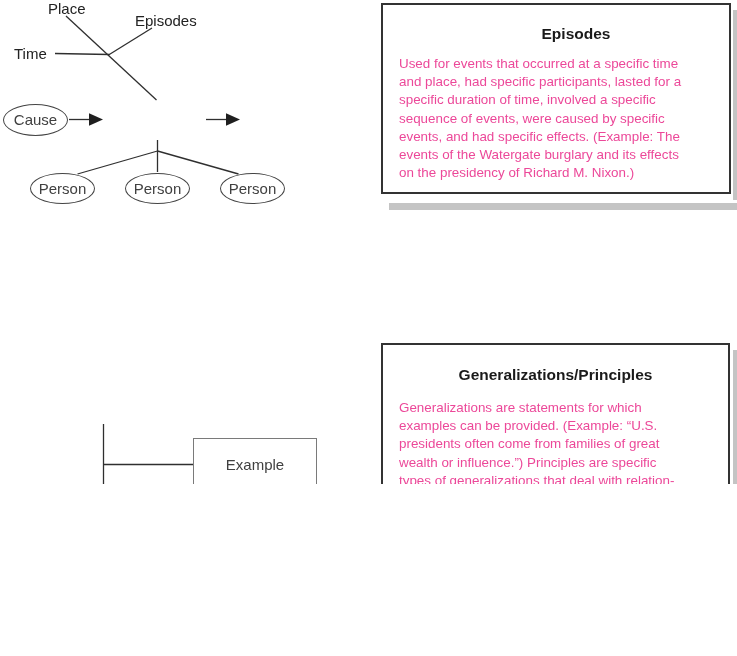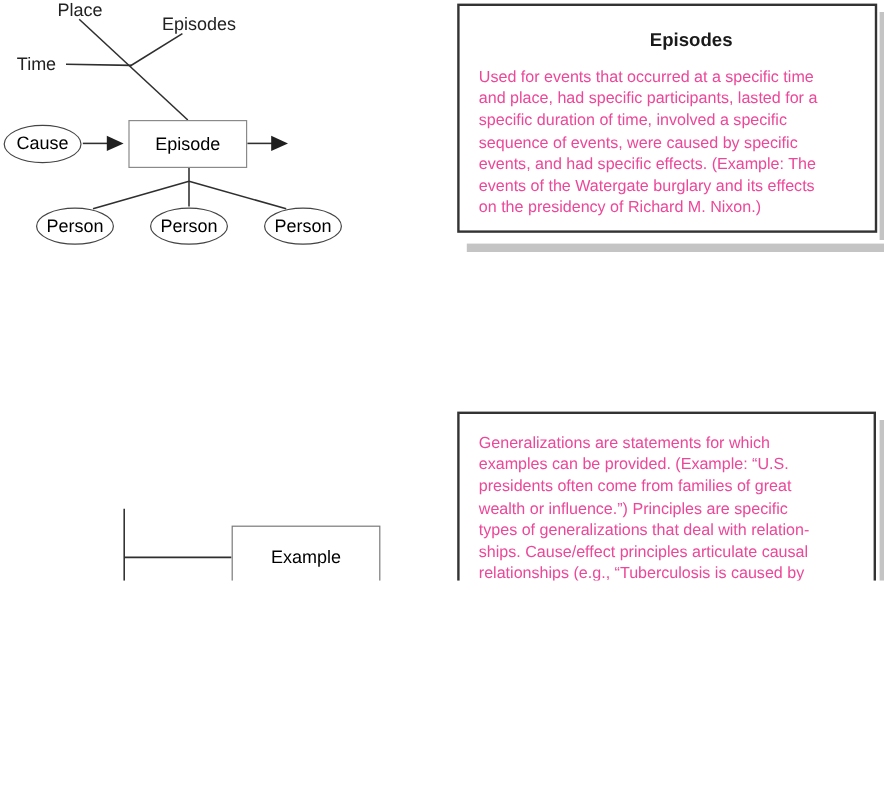--- a/index.html
+++ b/index.html
@@ -22,21 +22,21 @@
     white-space: nowrap;
   }
 
   .node {
     position: absolute;
     background: #ffffff;
     display: flex;
     align-items: center;
     justify-content: center;
     font-size: 15px;
-    color: #000000;
+    color: #404040;
     box-sizing: border-box;
     white-space: nowrap;
   }
   .rect-node   { border: 1.4px solid #8a8a8a; }
   .tree-root   { border: 1.4px solid #4a4a4a; }
   .tree-leaf   { border: 1.4px solid #7a7a7a; }
   .ellipse-node{ border: 1.4px solid #444444; border-radius: 50%; }
 
   .shadow-bar { position: absolute; background: #c4c4c4; }
 
@@ -96,23 +96,20 @@
     </g>
   </svg>
 
   <div class="dlabel" style="left:48px; top:1px;">Place</div>
   <div class="dlabel" style="left:135px; top:13px;">Episodes</div>
   <div class="dlabel" style="left:14px; top:46px;">Time</div>
 
   <div class="node ellipse-node" style="left:3px; top:103.5px; width:65px; height:32px;">
     <span>Cause</span>
   </div>
-  <div class="node rect-node" style="left:107px; top:100px; width:99px; height:40px;">
-    <span>Episode</span>
-  </div>
   <div class="node ellipse-node" style="left:30px; top:172.5px; width:65px; height:31px;">
     <span>Person</span>
   </div>
   <div class="node ellipse-node" style="left:125px; top:172.5px; width:65px; height:31px;">
     <span>Person</span>
   </div>
   <div class="node ellipse-node" style="left:220px; top:172.5px; width:65px; height:31px;">
     <span>Person</span>
   </div>
 
@@ -135,20 +132,21 @@
 specific duration of time, involved a specific
 sequence of events, were caused by specific
 events, and had specific effects. (Example: The
 events of the Watergate burglary and its effects
 on the presidency of Richard M. Nixon.)</div>
   </div>
 
   <div class="shadow-bar" style="left:733px; top:350px; width:5px; height:296px;"></div>
   <div class="shadow-bar" style="left:389px; top:651px; width:349px; height:5px;"></div>
   <div class="textbox" id="generalizations-box" style="left:381px; top:343px; width:349px; height:307px;">
+    <div class="tb-title">Generalizations/Principles</div>
     <div class="tb-body">Generalizations are statements for which
 examples can be provided. (Example: “U.S.
 presidents often come from families of great
 wealth or influence.”) Principles are specific
 types of generalizations that deal with relation-
 ships. Cause/effect principles articulate causal
 relationships (e.g., “Tuberculosis is caused by
 the tubercle bacillus”), whereas correlational
 principles describe relationships that are not
 necessarily causal but in which a change in one

